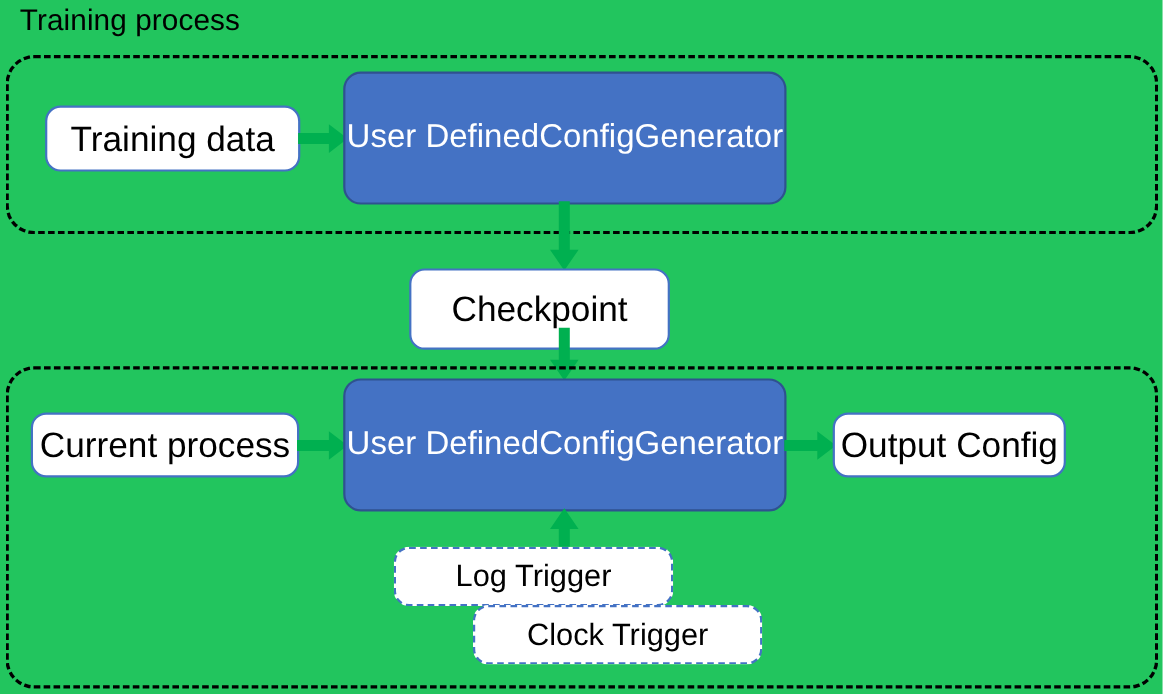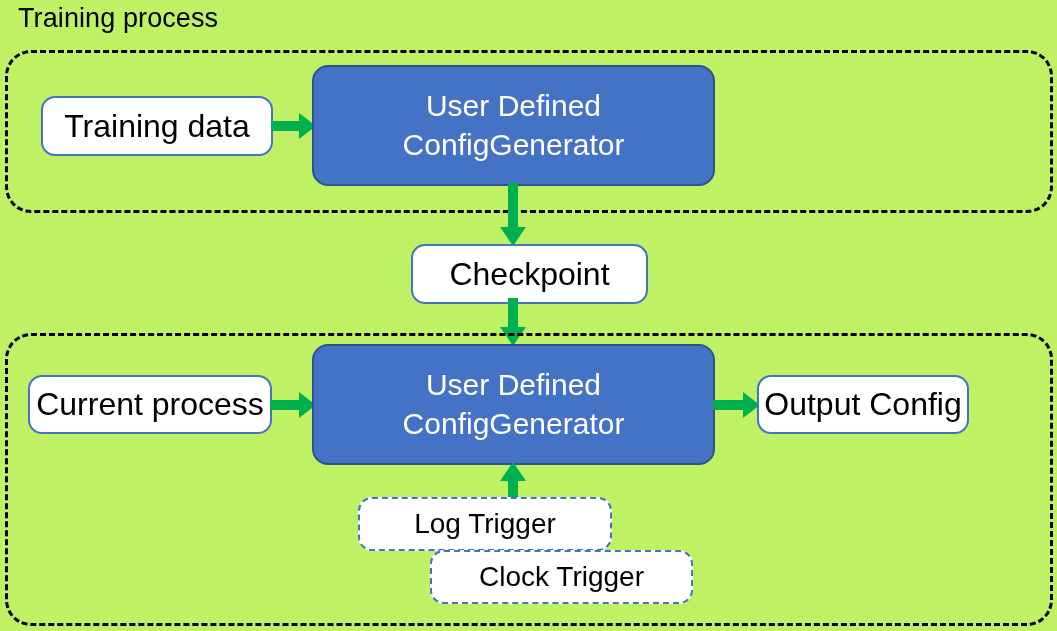--- a/index.html
+++ b/index.html
@@ -4,21 +4,21 @@
 <style>
   html, body {
     margin: 0;
     padding: 0;
     background: #ffffff;
   }
   #canvas {
     position: relative;
     width: 1057px;
     height: 631px;
-    background: #bef264;
+    background: #22c55e;
     font-family: "Liberation Sans", sans-serif;
     overflow: hidden;
   }
 
   
   .group-label {
     position: absolute;
     color: #000000;
     font-size: 27px;
     line-height: 1;
@@ -49,34 +49,34 @@
     color: #000000;
     display: flex;
     align-items: center;
     justify-content: center;
     font-size: 32px;
     line-height: 1.15;
     text-align: center;
     white-space: nowrap;
   }
   #node-training-data { left: 41px;  top: 96px;  width: 232px; height: 60px; }
-  #node-checkpoint    { left: 411px; top: 244px; width: 237px; height: 60px; }
+  #node-checkpoint    { left: 372px; top: 244px; width: 237px; height: 74px; }
   #node-current-status{ left: 28px;  top: 375px; width: 244px; height: 59px; }
   #node-output-config { left: 757px; top: 375px; width: 212px; height: 59px; }
 
   
   .node-filled {
     position: absolute;
     box-sizing: border-box;
     background: #4472C4;
     border: 2px solid #2F528F;
     border-radius: 16px;
     color: #ffffff;
     display: flex;
-    flex-direction: column;
+    flex-direction: row;
     align-items: center;
     justify-content: center;
     font-size: 30px;
     line-height: 1.28;
     text-align: center;
     white-space: nowrap;
   }
   #node-generator-training  { left: 312px; top: 65px;  width: 403px; height: 121px; }
   #node-generator-inference { left: 312px; top: 344px; width: 403px; height: 121px; }
 

